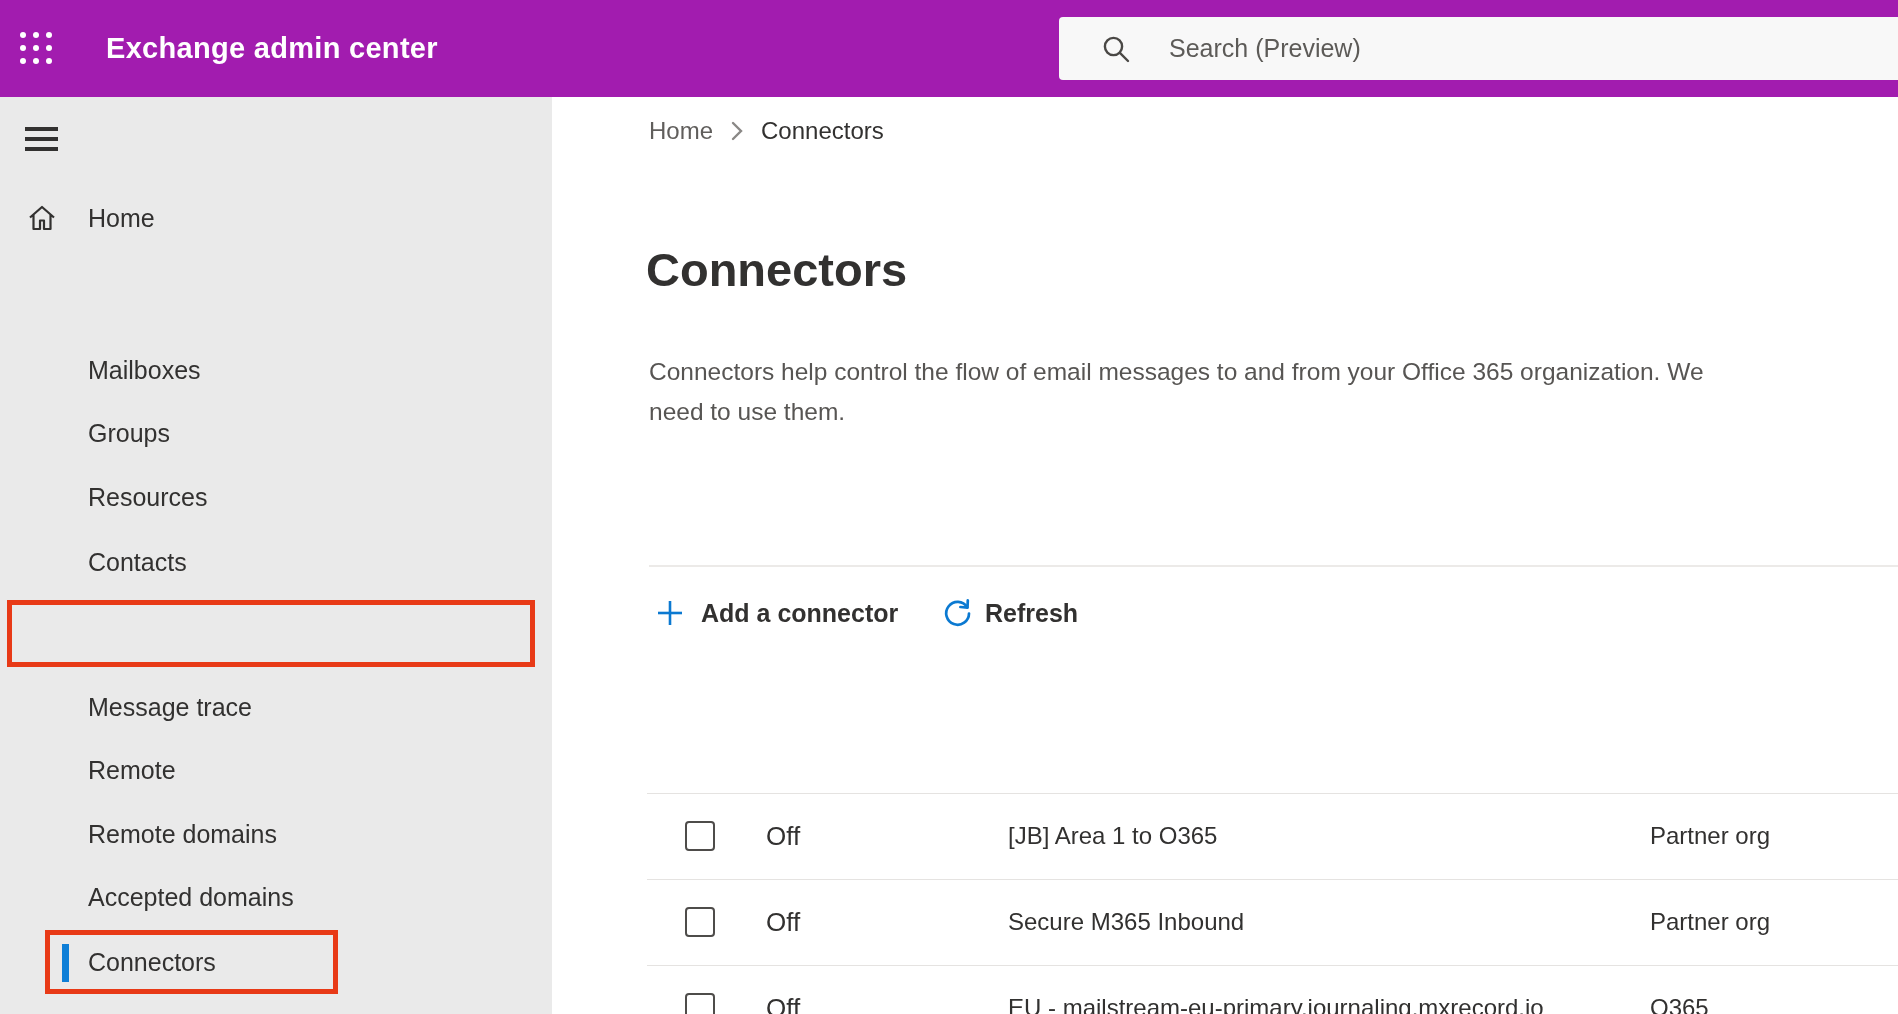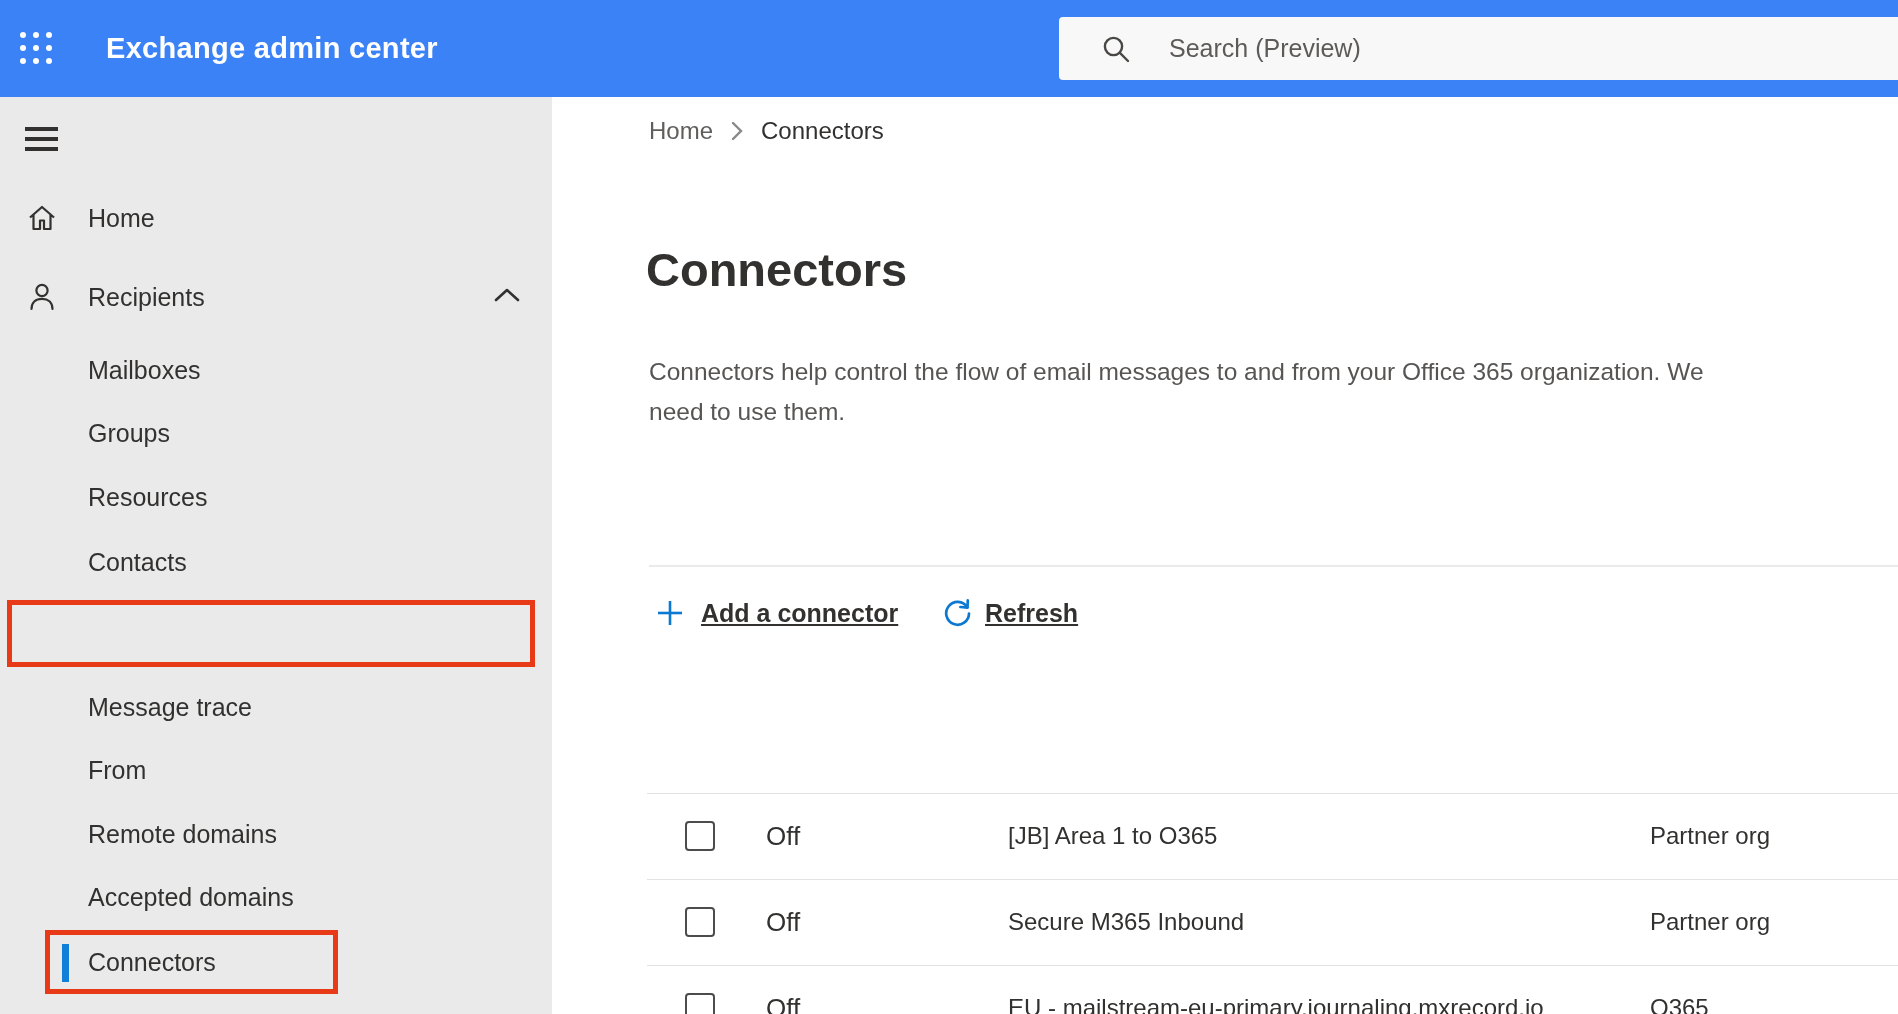--- a/index.html
+++ b/index.html
@@ -1,21 +1,21 @@
 <!DOCTYPE html>
 <html><head>
 <meta charset="utf-8">
 <style>
   * { margin:0; padding:0; box-sizing:border-box; }
   html,body { width:1898px; height:1014px; overflow:hidden; background:#ffffff;
               font-family:"Liberation Sans", sans-serif; }
   #app { position:relative; width:1898px; height:1014px; overflow:hidden; }
 
   
-  .topbar { position:absolute; left:0; top:0; width:100%; height:97px; background:#3b82f6; z-index:10; }
+  .topbar { position:absolute; left:0; top:0; width:100%; height:97px; background:#a21caf; z-index:10; }
   .waffle { position:absolute; left:20px; top:32px; width:40px; height:36px;
             display:grid; grid-template-columns:repeat(3,6px); grid-template-rows:repeat(3,6px);
             gap:7px; cursor:pointer; }
   .waffle i { width:6px; height:6px; border-radius:50%; background:#ffffff; }
   .topbar-title { position:absolute; left:106px; top:0; height:97px; display:flex; align-items:center;
                   color:#ffffff; font-size:29px; font-weight:600; letter-spacing:.3px; }
   .searchbox { position:absolute; left:1059px; top:17px; right:-6px; height:63px; background:#f8f8f8;
                border-radius:4px; display:flex; align-items:center; }
   .searchbox svg { margin-left:42px; flex:none; }
   .searchbox input { border:none; outline:none; background:transparent; margin-left:38px;
@@ -48,21 +48,21 @@
   .page-title { position:absolute; left:646px; top:242px; font-size:47px; font-weight:700; color:#323130; }
 
   .desc { position:absolute; left:649px; top:352px; width:1240px; font-size:24.5px;
           line-height:39.5px; color:#575553; }
   .desc .lnk { color:#0b79d1; cursor:pointer; }
 
   .rule { position:absolute; right:0; height:2px; background:#eceae8; }
   .rule-thin { position:absolute; right:0; height:1px; background:#e5e3e1; }
 
   .toolbar-btn { position:absolute; height:56px; top:585px; display:flex; align-items:center; cursor:pointer; }
-  .toolbar-btn .lbl { font-size:25px; font-weight:600; color:#323130; white-space:nowrap;text-decoration:underline; }
+  .toolbar-btn .lbl { font-size:25px; font-weight:600; color:#323130; white-space:nowrap; }
   #add-btn { left:656px; }
   #add-btn svg { margin-right:17px; }
   #refresh-btn { left:941px; }
   #refresh-btn svg { margin-right:11px; }
 
   
   .checkbox { position:absolute; left:685px; width:30px; height:30px; border:2px solid #4e4c4a;
               border-radius:4px; background:#ffffff; cursor:pointer; }
   .thead { position:absolute; left:0; right:0; top:722px; height:58px; }
   .thead .checkbox { top:14px; }
@@ -113,54 +113,40 @@
 
     <div class="nav-row" style="top:89px">
       <span class="nav-icon">
         <svg width="34" height="34" viewBox="0 0 34 34">
             <path d="M5 16.5 L17 6 L29 16.5 M8.5 14 V28 h6.5 v-8.5 h4 V28 h6.5 V14" fill="none" stroke="#323130" stroke-width="2.2" stroke-linejoin="round"></path>
           </svg>
       </span>
       <span class="nav-label">Home</span>
     </div>
 
-    <div class="nav-row" style="top:168px">
-      <span class="nav-icon">
-        <svg width="34" height="34" viewBox="0 0 34 34">
-          <circle cx="17" cy="10.5" r="5.6" fill="none" stroke="#323130" stroke-width="2.2"></circle>
-          <path d="M6.5 29 c0-7 4.6-10.2 10.5-10.2 S27.5 22 27.5 29" fill="none" stroke="#323130" stroke-width="2.2" stroke-linecap="round"></path>
-        </svg>
-      </span>
-      <span class="nav-label">Recipients</span>
-      <span class="nav-chevron">
-        <svg width="28" height="16" viewBox="0 0 28 16">
-            <path d="M3 13 L14 3 L25 13" fill="none" stroke="#323130" stroke-width="2.6" stroke-linecap="round" stroke-linejoin="round"></path>
-          </svg>
-      </span>
-    </div>
 
     <div class="nav-row" style="top:241px">
       <span class="nav-label">Mailboxes</span>
     </div>
     <div class="nav-row" style="top:304px">
       <span class="nav-label">Groups</span>
     </div>
     <div class="nav-row" style="top:368px">
       <span class="nav-label">Resources</span>
     </div>
     <div class="nav-row" style="top:433px">
       <span class="nav-label">Contacts</span>
     </div>
 
 
     <div class="nav-row" style="top:578px">
       <span class="nav-label">Message trace</span>
     </div>
     <div class="nav-row" style="top:641px">
-      <span class="nav-label">From</span>
+      <span class="nav-label">Remote</span>
     </div>
     <div class="nav-row" style="top:768px">
       <span class="nav-label">Accepted domains</span>
     </div>
     <div class="nav-row" style="top:705px">
       <span class="nav-label">Remote domains</span>
     </div>
     <div class="nav-row" style="top:833px">
       <span class="nav-label">Connectors</span>
     </div>

